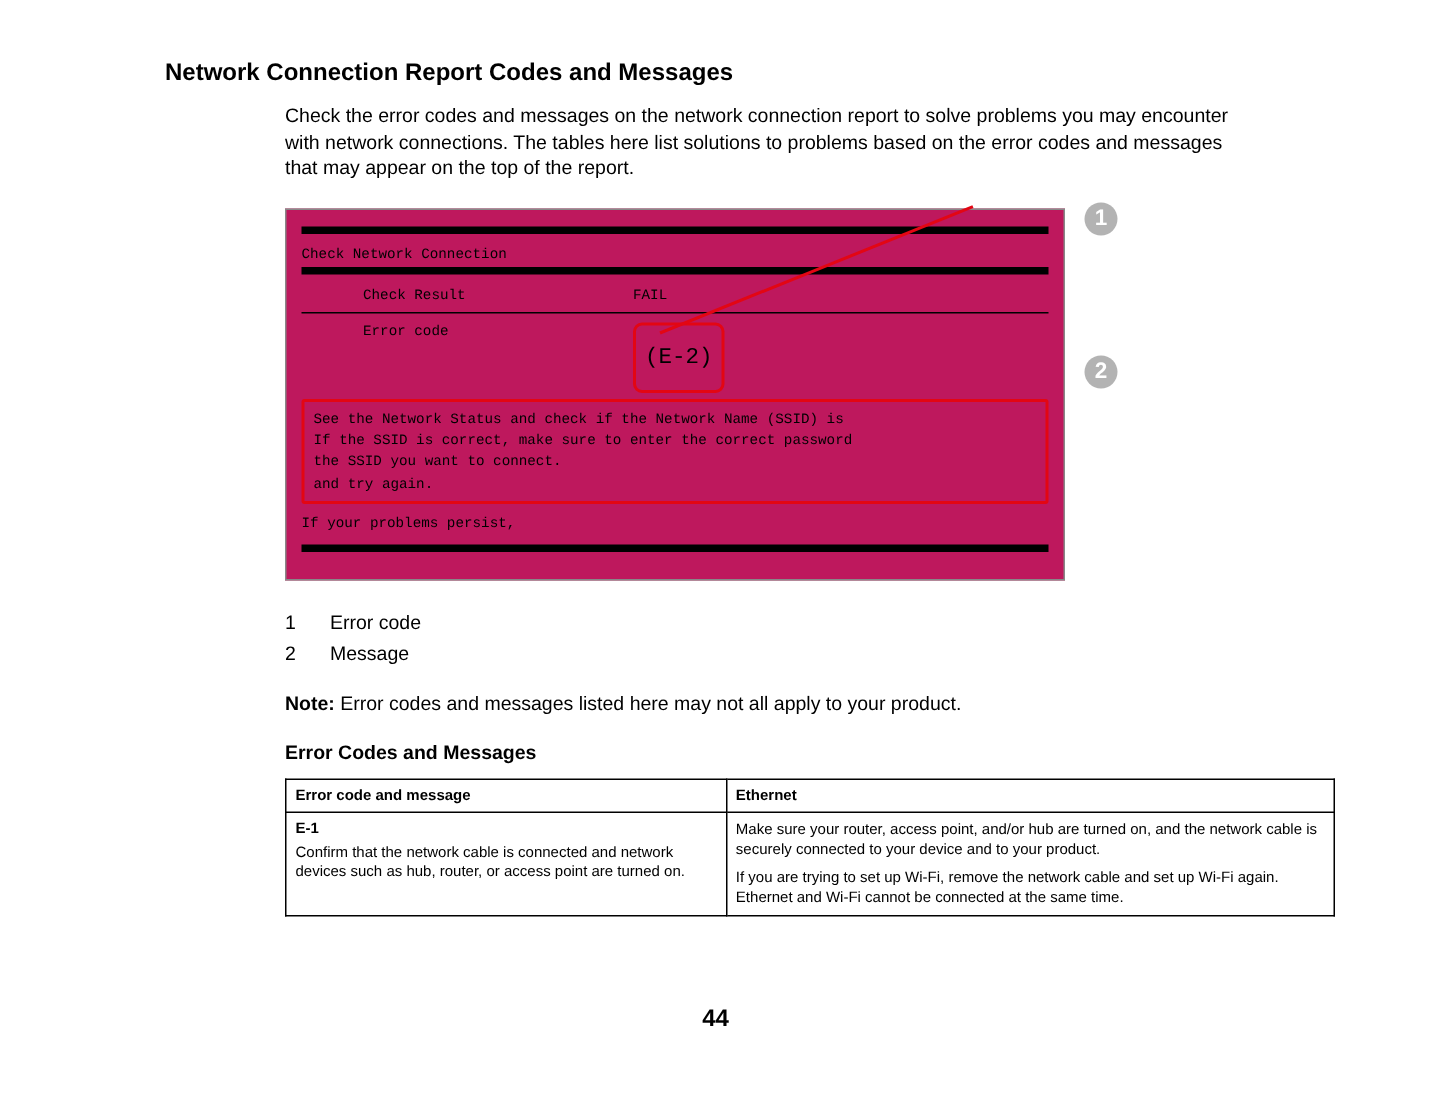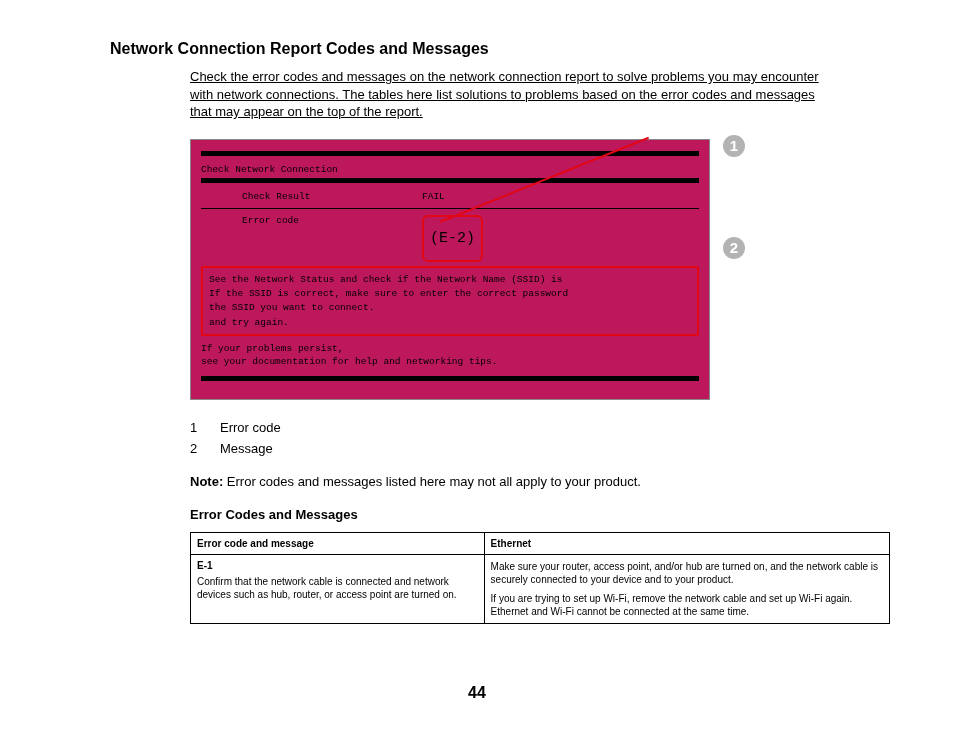--- a/index.html
+++ b/index.html
@@ -15,21 +15,20 @@
       font-size: 16px;
       font-weight: bold;
       margin-bottom: 10px;
       margin-left: 50px;
     }
     .intro {
       margin-left: 130px;
       margin-right: 60px;
       line-height: 1.35;
       margin-bottom: 18px;
-      text-decoration: underline;
     }
     .figure-wrap {
       margin-left: 130px;
       margin-bottom: 20px;
       position: relative;
       width: 520px;
     }
     .figure {
       border: 1px solid #888;
       background: #be185d;
@@ -142,21 +141,20 @@
       <span class="red-circle">(E-2)</span>
     </div>
     <div class="red-box">
       <div>See the Network Status and check if the Network Name (SSID) is</div>
       <div>If the SSID is correct, make sure to enter the correct password</div>
       <div>the SSID you want to connect.</div>
       <div>and try again.</div>
     </div>
     <div class="persist">
       <div>If your problems persist,</div>
-      <div>see your documentation for help and networking tips.</div>
     </div>
     <div class="thickbar" style="margin-top:8px;"></div>
   </div>
   <span class="leader" style="left:250px; top:82px; width:225px; transform: rotate(-22deg);"></span>
   <div class="callout callout-1">1</div>
   <div class="callout callout-2">2</div>
 </div>
 
 <div class="legend">
   <div class="legend-row">

